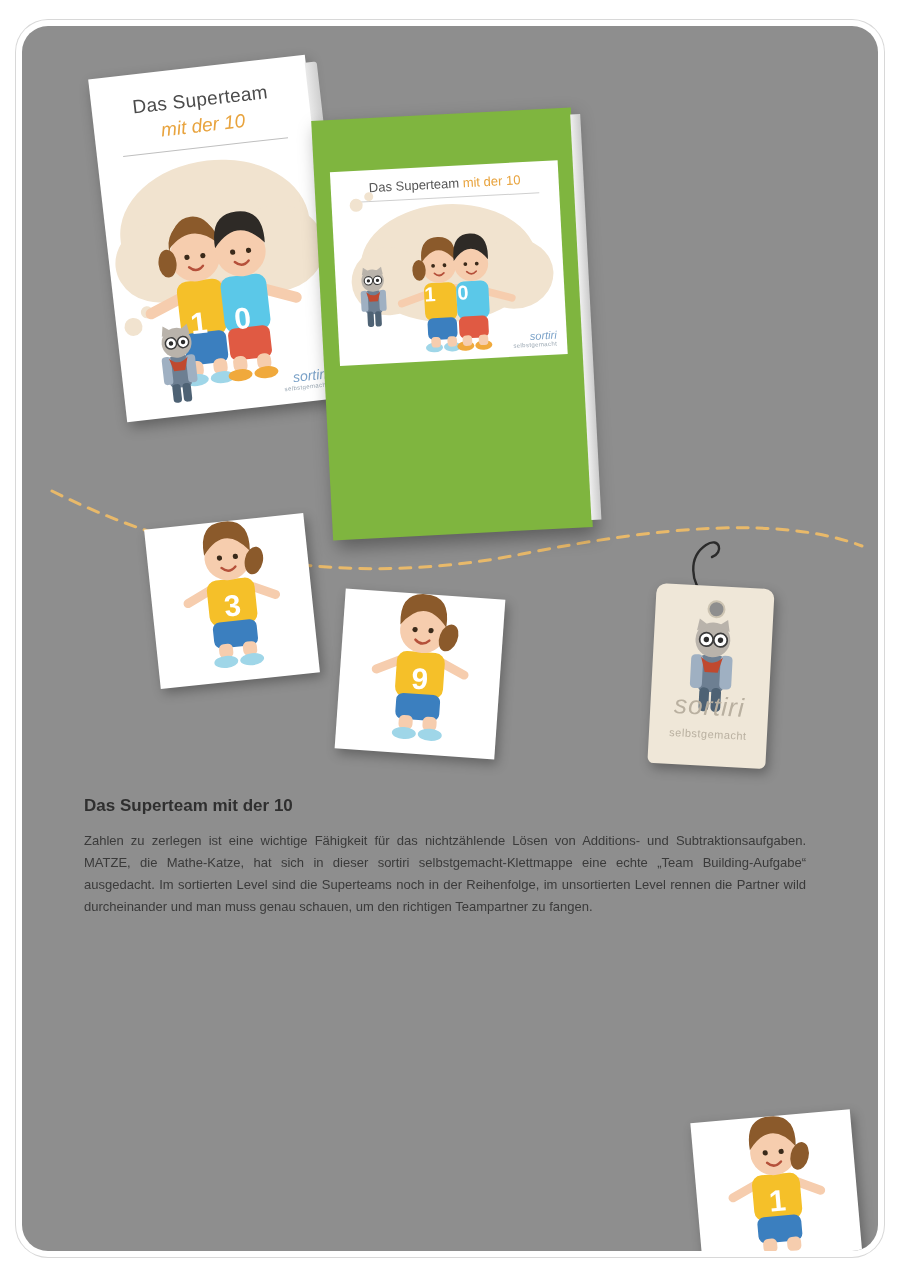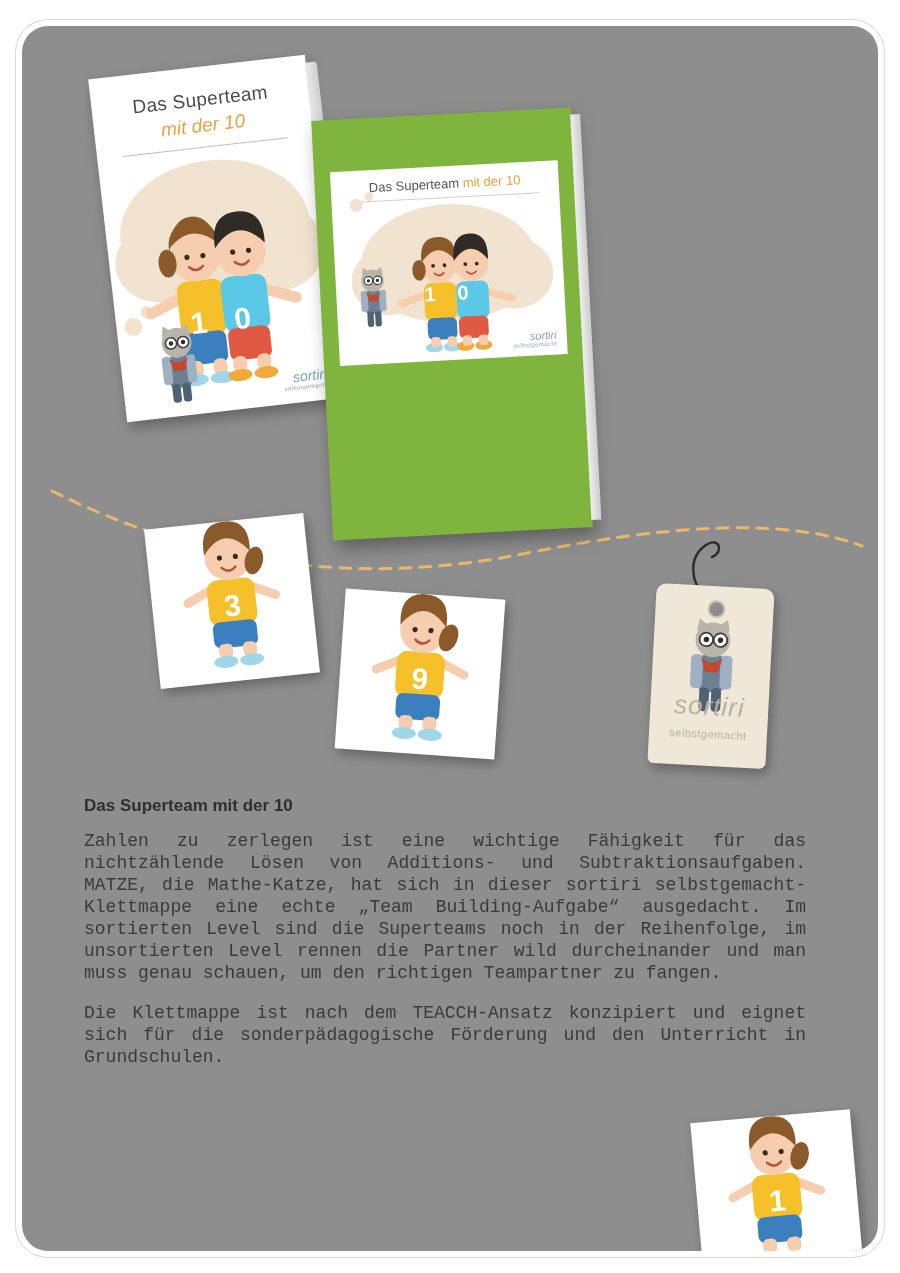--- a/index.html
+++ b/index.html
@@ -92,21 +92,21 @@
   }
   
   .brandmark{position:absolute;text-align:right;}
   .brandmark .b1{font-size:14px;color:#7ba2c8;font-style:italic;}
   .brandmark .b2{font-size:6px;color:#9aa7b2;letter-spacing:.4px;}
   
   .textblock{
     position:absolute;left:62px;top:770px;width:734px;color:#3c3c3c;
   }
   .tb-title{font-size:17px;font-weight:bold;margin:0 0 14px 0;color:#2f2f2f;}
-  .tb-p{font-size:18px;line-height:22px;text-align:justify;margin:0 12px 18px 0;color:#3a3a3a;font-family:Liberation Mono, monospace;}
+  .tb-p{font-size:13px;line-height:22px;text-align:justify;margin:0 12px 18px 0;color:#3a3a3a;}
   .tb-p:last-child{margin-bottom:0;}
 </style>
 </head>
 <body>
 
 <div class="page">
   <div class="card">
 
     <svg class="dashes" viewBox="0 0 856 1225" preserveAspectRatio="none">
       <path d="M30 465 C 180 540, 340 560, 500 528 C 640 500, 760 490, 840 520" fill="none" stroke="#e8b96a" stroke-width="3" stroke-dasharray="11 9" stroke-linecap="round"></path>
@@ -329,17 +329,16 @@
         <circle cx="24" cy="20" r="2.5" fill="#2b2b2b"></circle>
         <circle cx="37" cy="20" r="2.5" fill="#2b2b2b"></circle>
       </svg>
       <div class="tag-brand">sortiri</div>
       <div class="tag-sub">selbstgemacht</div>
     </div>
 
     <div class="textblock">
       <h2 class="tb-title">Das Superteam mit der 10</h2>
       <p class="tb-p">Zahlen zu zerlegen ist eine wichtige Fähigkeit für das nichtzählende Lösen von Additions- und Subtraktionsaufgaben. MATZE, die Mathe-Katze, hat sich in dieser sortiri selbstgemacht-Klettmappe eine echte „Team Building-Aufgabe“ ausgedacht. Im sortierten Level sind die Superteams noch in der Reihenfolge, im unsortierten Level rennen die Partner wild durcheinander und man muss genau schauen, um den richtigen Teampartner zu fangen.</p>
-      <p class="tb-p">Die Klettmappe ist nach dem TEACCH-Ansatz konzipiert und eignet sich für die sonderpädagogische Förderung und den Unterricht in Grundschulen.</p>
     </div>
 
   </div>
 </div>
 
 </body></html>

